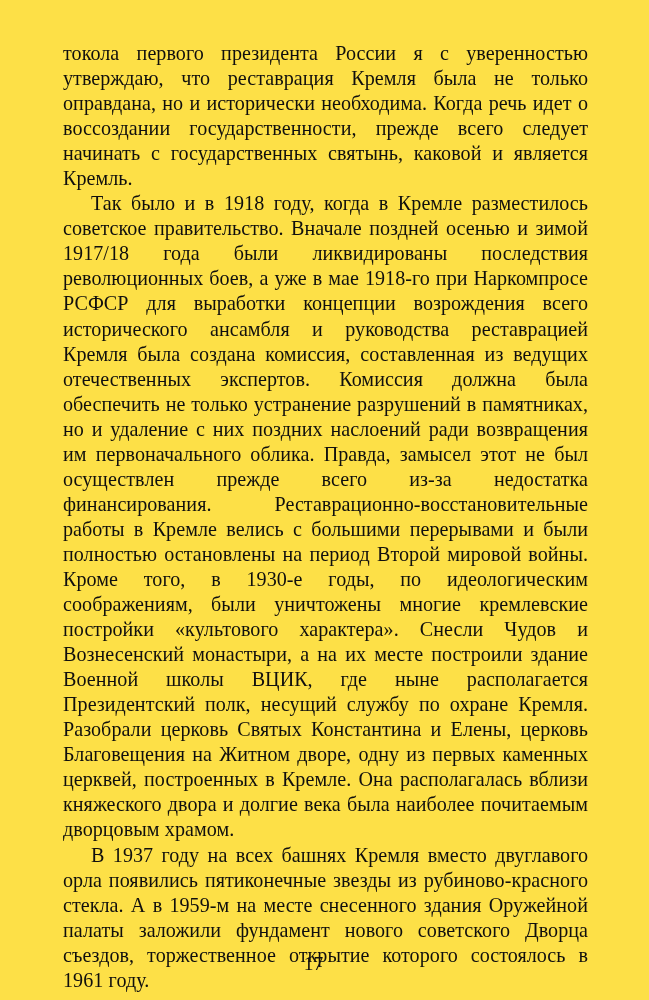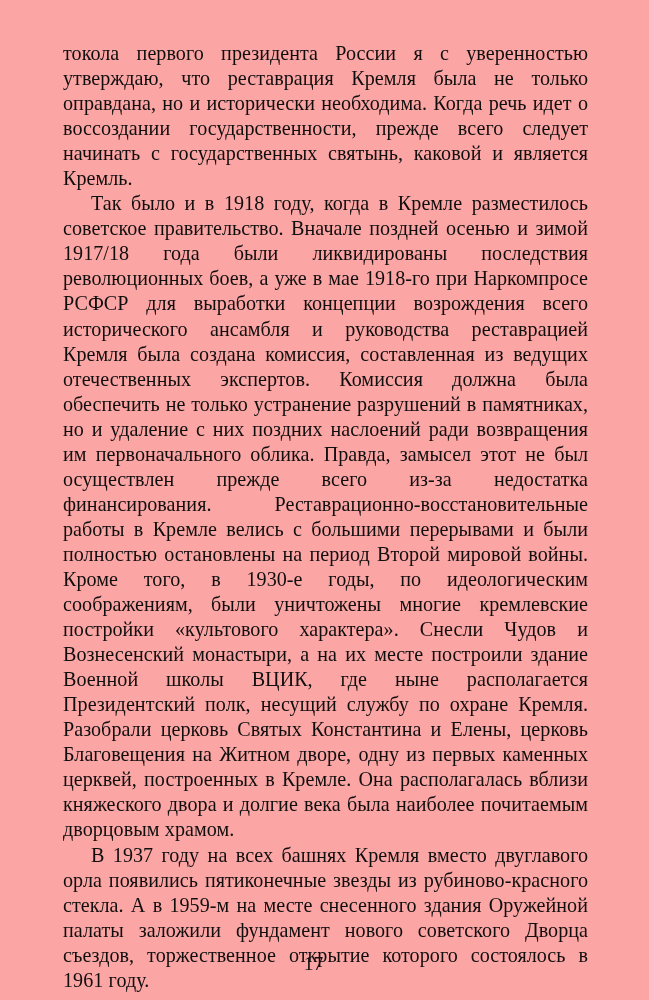--- a/index.html
+++ b/index.html
@@ -5,21 +5,21 @@
 <style>
   html, body {
     margin: 0;
     padding: 0;
     background: #ffffff;
   }
   .page {
     position: relative;
     width: 649px;
     height: 1000px;
-    background: #fca5a5;
+    background: #fde047;
     overflow: hidden;
     box-sizing: border-box;
   }
   .text-block {
     position: absolute;
     left: 63px;
     top: 41px;
     width: 525px;
   }
   .para {

